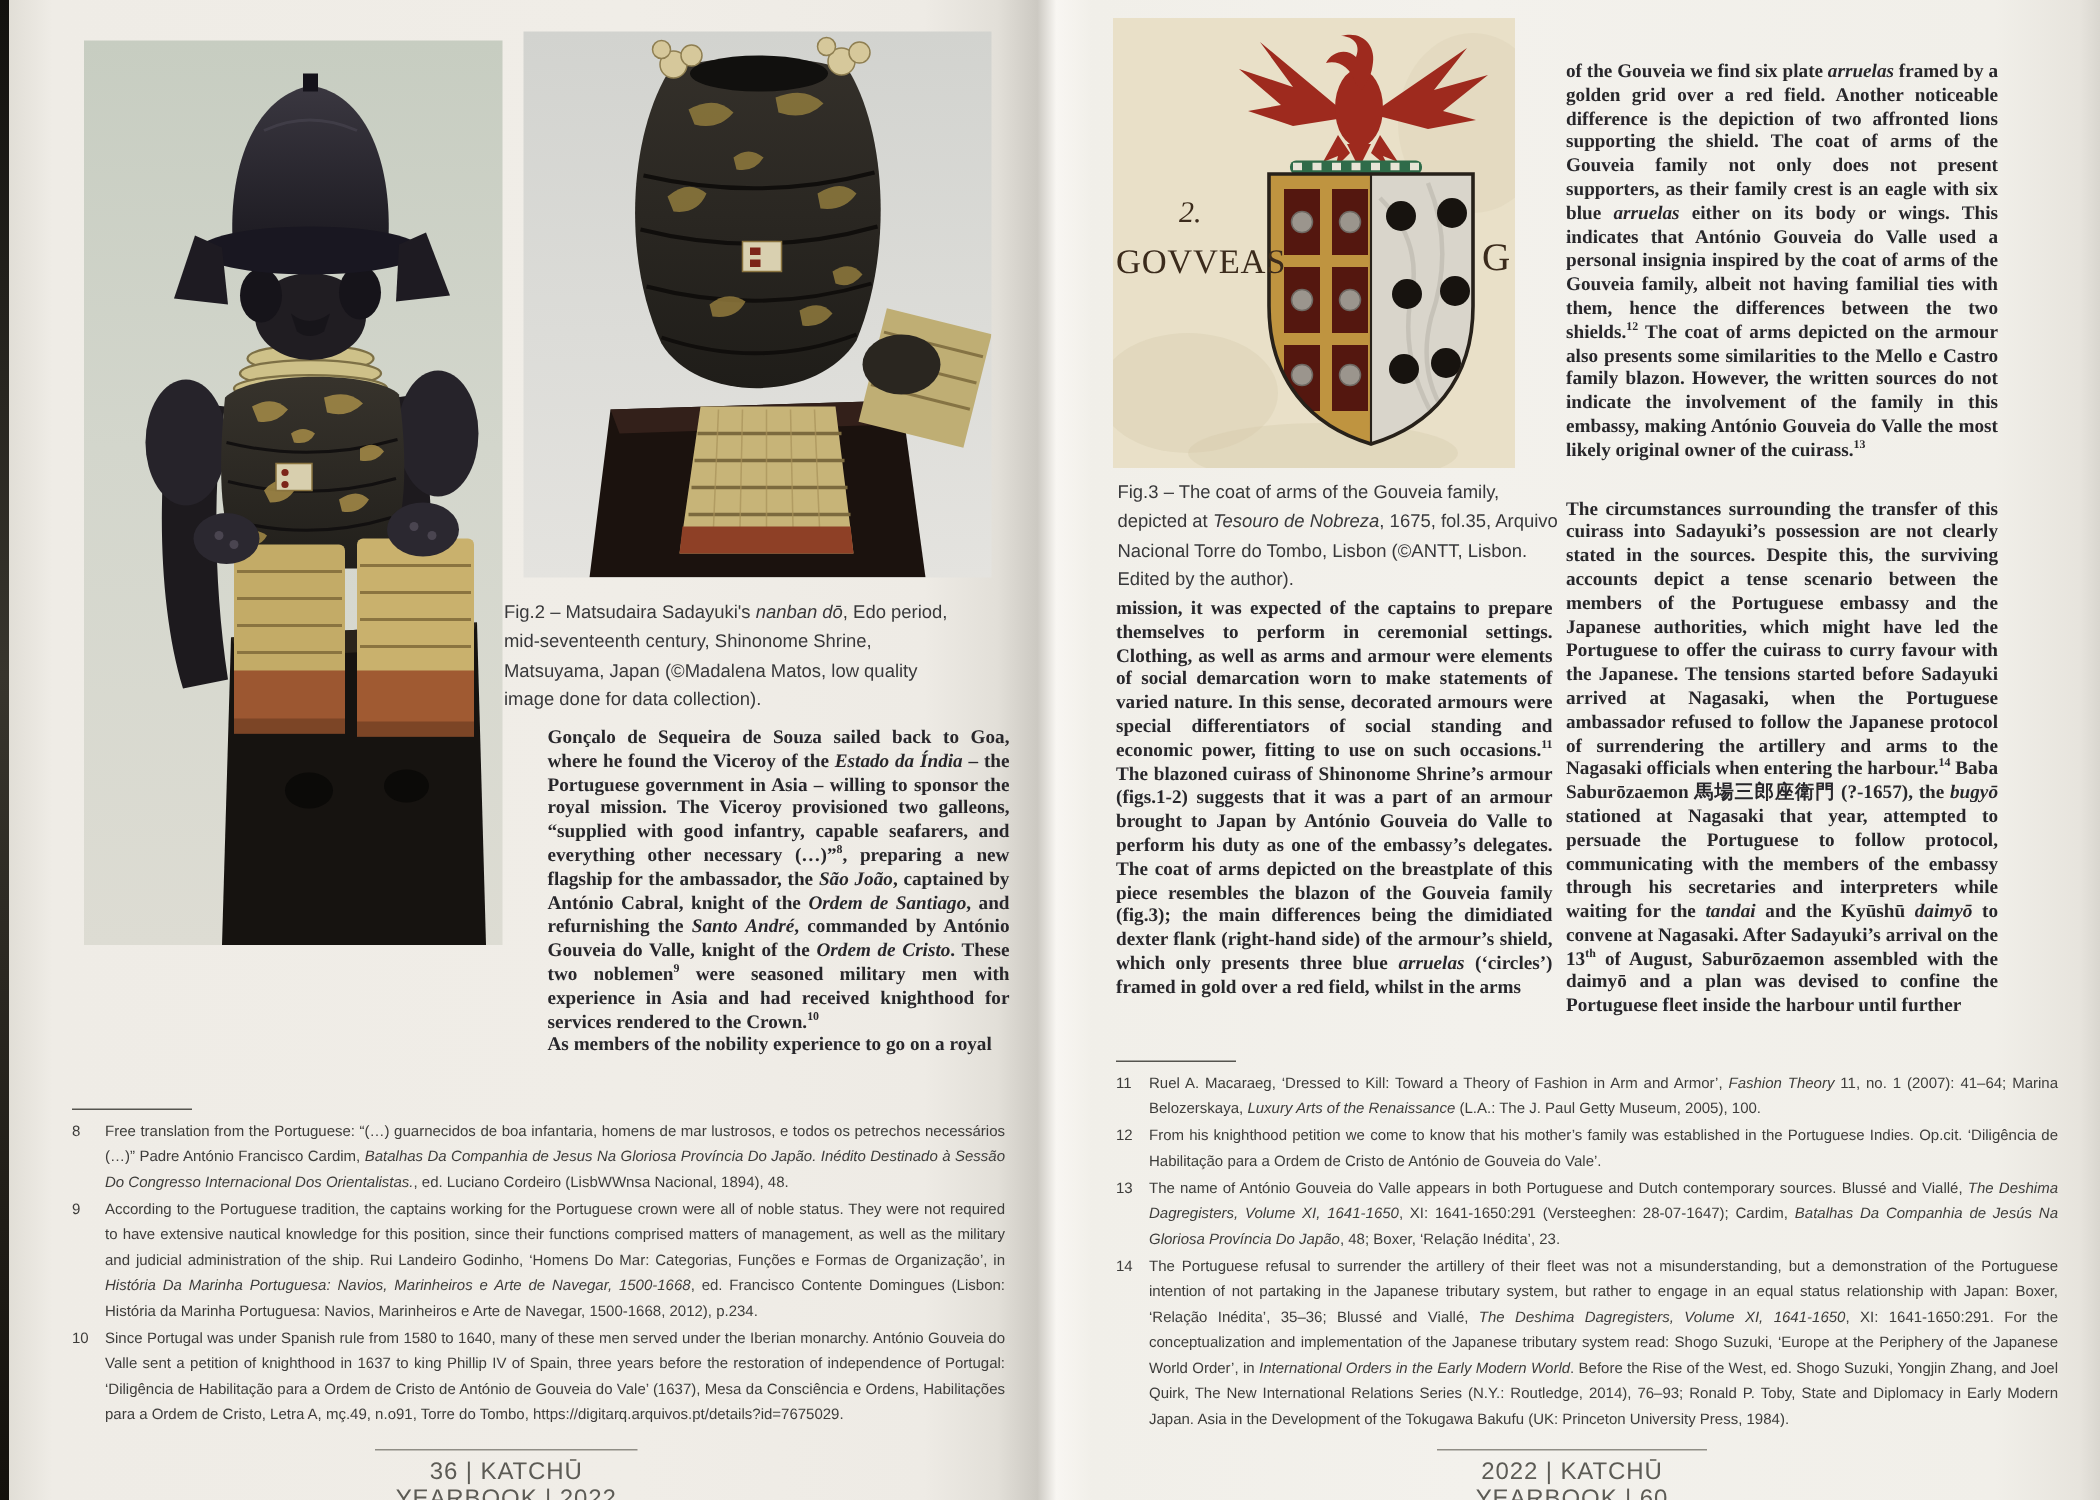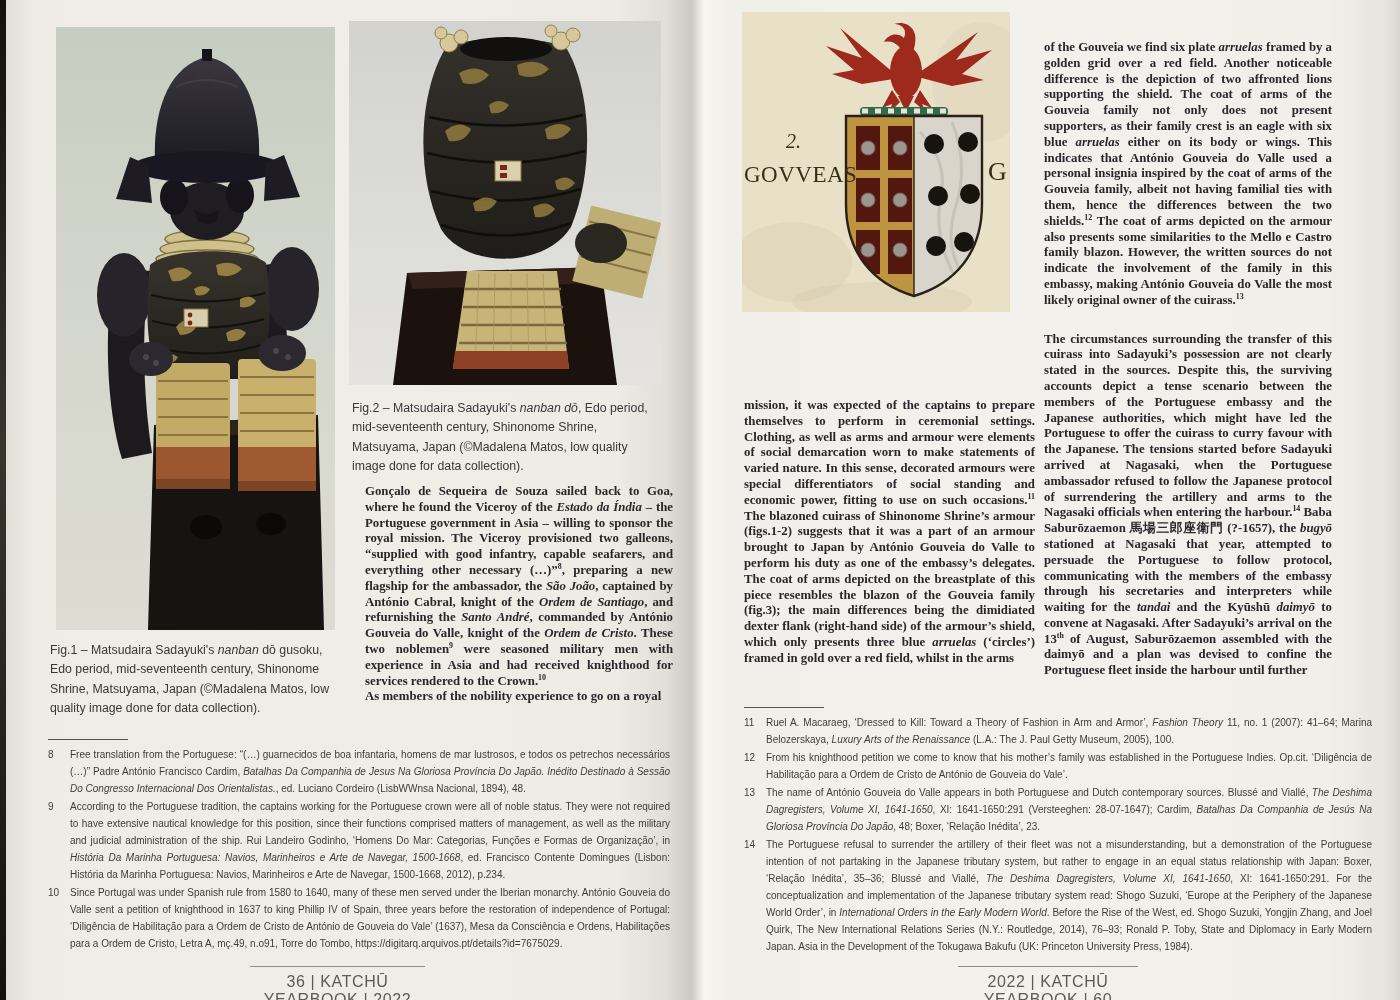--- a/index.html
+++ b/index.html
@@ -120,21 +120,20 @@
 
         <path d="M151,30 C112,38 97,86 99,132 L203,132 C205,84 190,36 151,30 Z" fill="url(#helm1)"></path>
         <rect x="146" y="22" width="10" height="12" fill="#14121a"></rect>
         <ellipse cx="151" cy="140" rx="75" ry="16" fill="#191721"></ellipse>
         <polygon points="74,130 60,172 96,176 92,138" fill="#1e1b22"></polygon>
         <polygon points="228,128 244,170 208,174 210,136" fill="#1e1b22"></polygon>
         <path d="M120,60 q30,-14 62,0" stroke="#4a4652" stroke-width="2" fill="none" opacity="0.6"></path>
       </svg>
     </div>
 
-    <div class="abs caption" style="left:50px;top:641px;width:290px;"><span>Fig.1 – Matsudaira Sadayuki's </span><i>nanban</i><span> dō gusoku, Edo period, mid-seventeenth century, Shinonome Shrine, Matsuyama, Japan (©Madalena Matos, low quality image done for data collection).</span></div>
 
     <div class="abs photo photo2" style="left:349px;top:21px;width:312px;height:364px;">
       <svg width="312" height="364" viewBox="0 0 312 364">
         <defs>
           <linearGradient id="cui2" x1="0" y1="0" x2="0" y2="1">
             <stop offset="0" stop-color="#34302a"></stop>
               <stop offset="1" stop-color="#1f1d19"></stop>
           </linearGradient>
         </defs>
 
@@ -193,21 +192,21 @@
           <circle cx="100" cy="22" r="9"></circle>
             <circle cx="112" cy="16" r="7"></circle>
             <circle cx="92" cy="12" r="6"></circle>
           <circle cx="212" cy="20" r="9"></circle>
             <circle cx="224" cy="14" r="7"></circle>
             <circle cx="202" cy="10" r="6"></circle>
         </g>
       </svg>
     </div>
 
-    <div class="abs caption" style="left:352px;top:399px;width:305px;"><span>Fig.2 – Matsudaira Sadayuki's </span><i>nanban dō</i><span>, Edo period, mid-seventeenth century, Shinonome Shrine, Matsuyama, Japan (©Madalena Matos, low quality image done for data collection).</span></div>
+    <div class="abs caption" style="left:336px;top:399px;width:305px;"><span>Fig.2 – Matsudaira Sadayuki's </span><i>nanban dō</i><span>, Edo period, mid-seventeenth century, Shinonome Shrine, Matsuyama, Japan (©Madalena Matos, low quality image done for data collection).</span></div>
 
     <div class="abs serifbody" style="left:365px;top:484px;width:308px;">
       <p><span>Gonçalo de Sequeira de Souza sailed back to Goa, where he found the Viceroy of the </span><i>Estado da Índia</i><span> – the Portuguese government in Asia – willing to sponsor the royal mission. The Viceroy provisioned two galleons, “supplied with good infantry, capable seafarers, and everything other necessary (…)”</span><sup>8</sup><span>, preparing a new flagship for the ambassador, the </span><i>São João</i><span>, captained by António Cabral, knight of the </span><i>Ordem de Santiago</i><span>, and refurnishing the </span><i>Santo André</i><span>, commanded by António Gouveia do Valle, knight of the </span><i>Ordem de Cristo</i><span>. These two noblemen</span><sup>9</sup><span> were seasoned military men with experience in Asia and had received knighthood for services rendered to the Crown.</span><sup>10</sup></p>
       <p><span>As members of the nobility experience to go on a royal</span></p>
     </div>
 
     <div class="abs fn-rule" style="left:48px;top:739px;width:80px;"></div>
     <div class="abs footnotes" style="left:48px;top:746px;width:622px;">
       <div class="footnote">
         <span class="fn-num">8</span>
@@ -287,20 +286,21 @@
         </g>
         <path d="M104,104 L240,104 L240,192 C240,242 212,272 172,284 C132,272 104,242 104,192 Z" fill="none" stroke="#27211a" stroke-width="2.4"></path>
         <line x1="172" y1="104" x2="172" y2="284" stroke="#27211a" stroke-width="1.4"></line>
 
         <text x="44" y="136" font-family="Liberation Serif, serif" font-size="20" font-style="italic" fill="#3b2b1c">2.</text>
         <text x="2" y="170" font-family="Liberation Serif, serif" font-size="23" letter-spacing="0.5" fill="#3b2b1c">GOVVEAS</text>
         <text x="246" y="168" font-family="Liberation Serif, serif" font-size="26" fill="#3b2b1c">G</text>
       </svg>
     </div>
 
+    <div class="abs caption" style="left:50px;top:319px;width:298px;"><span>Fig.3 – The coat of arms of the Gouveia family, depicted at </span><i>Tesouro de Nobreza</i><span>, 1675, fol.35, Arquivo Nacional Torre do Tombo, Lisbon (©ANTT, Lisbon. Edited by the author).</span></div>
 
     <div class="abs serifbody" style="left:49px;top:398px;width:291px;">
       <p><span>mission, it was expected of the captains to prepare themselves to perform in ceremonial settings. Clothing, as well as arms and armour were elements of social demarcation worn to make statements of varied nature. In this sense, decorated armours were special differentiators of social standing and economic power, fitting to use on such occasions.</span><sup>11</sup><span> The blazoned cuirass of Shinonome Shrine’s armour (figs.1-2) suggests that it was a part of an armour brought to Japan by António Gouveia do Valle to perform his duty as one of the embassy’s delegates. The coat of arms depicted on the breastplate of this piece resembles the blazon of the Gouveia family (fig.3); the main differences being the dimidiated dexter flank (right-hand side) of the armour’s shield, which only presents three blue </span><i>arruelas</i><span> (‘circles’) framed in gold over a red field, whilst in the arms</span></p>
     </div>
 
     <div class="abs serifbody" style="left:349px;top:40px;width:288px;">
       <p><span>of the Gouveia we find six plate </span><i>arruelas</i><span> framed by a golden grid over a red field. Another noticeable difference is the depiction of two affronted lions supporting the shield. The coat of arms of the Gouveia family not only does not present supporters, as their family crest is an eagle with six blue </span><i>arruelas</i><span> either on its body or wings. This indicates that António Gouveia do Valle used a personal insignia inspired by the coat of arms of the Gouveia family, albeit not having familial ties with them, hence the differences between the two shields.</span><sup>12</sup><span> The coat of arms depicted on the armour also presents some similarities to the Mello e Castro family blazon. However, the written sources do not indicate the involvement of the family in this embassy, making António Gouveia do Valle the most likely original owner of the cuirass.</span><sup>13</sup></p>
       <p class="gap"><span>The circumstances surrounding the transfer of this cuirass into Sadayuki’s possession are not clearly stated in the sources. Despite this, the surviving accounts depict a tense scenario between the members of the Portuguese embassy and the Japanese authorities, which might have led the Portuguese to offer the cuirass to curry favour with the Japanese. The tensions started before Sadayuki arrived at Nagasaki, when the Portuguese ambassador refused to follow the Japanese protocol of surrendering the artillery and arms to the Nagasaki officials when entering the harbour.</span><sup>14</sup><span> Baba Saburōzaemon 馬場三郎座衛門 (?-1657), the </span><i>bugyō</i><span> stationed at Nagasaki that year, attempted to persuade the Portuguese to follow protocol, communicating with the members of the embassy through his secretaries and interpreters while waiting for the </span><i>tandai</i><span> and the Kyūshū </span><i>daimyō</i><span> to convene at Nagasaki. After Sadayuki’s arrival on the 13</span><sup>th</sup><span> of August, Saburōzaemon assembled with the daimyō and a plan was devised to confine the Portuguese fleet inside the harbour until further</span></p>
     </div>
 

